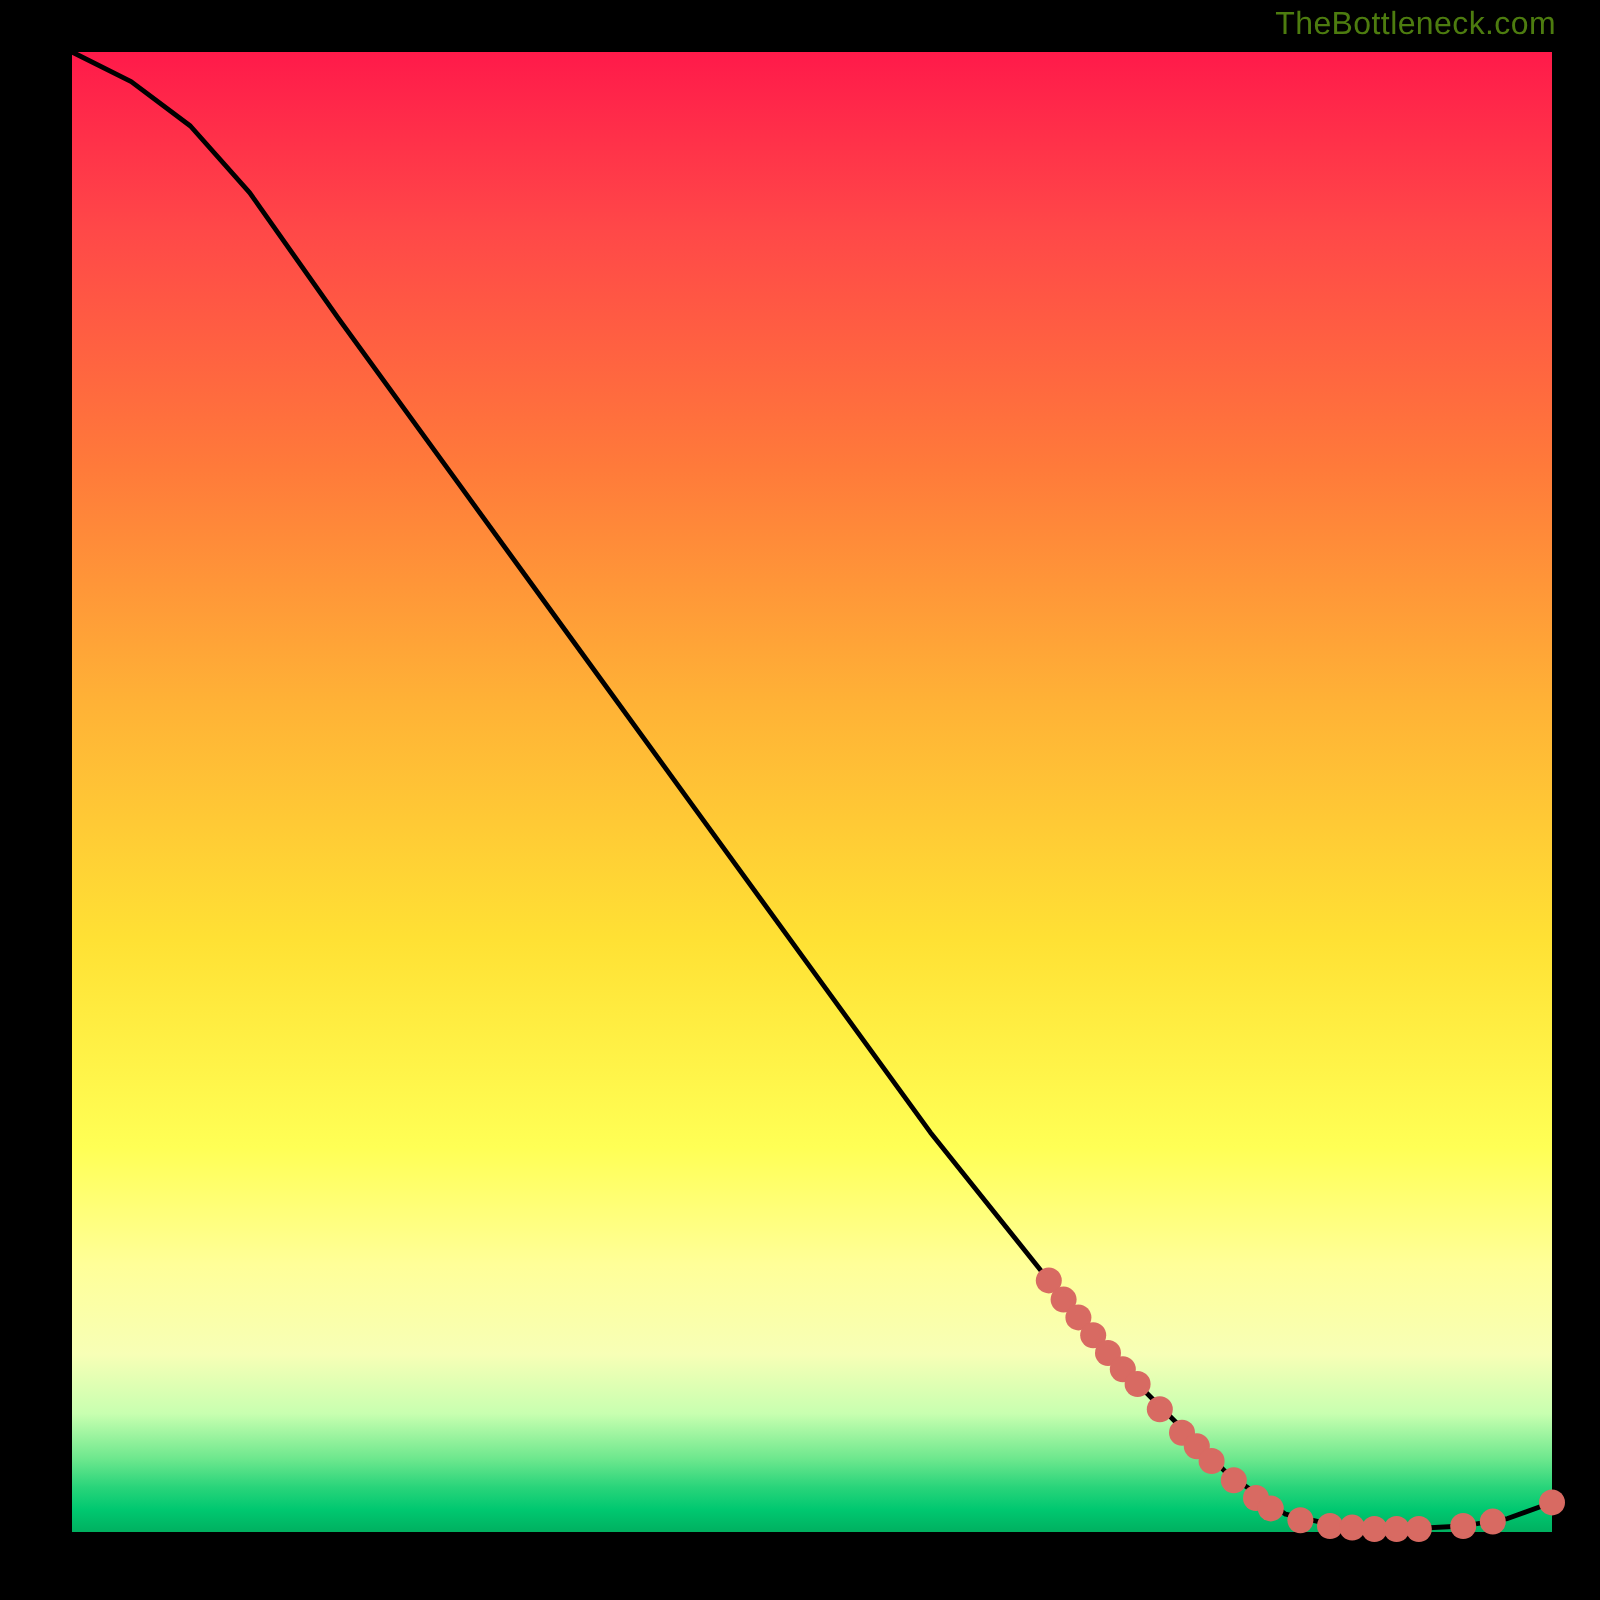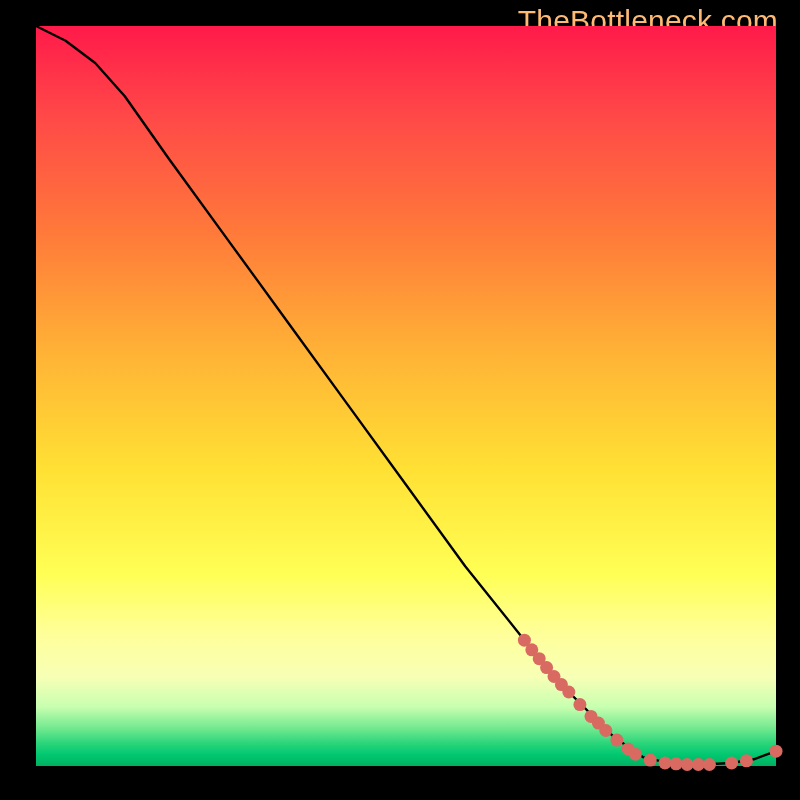--- a/index.html
+++ b/index.html
@@ -35,22 +35,22 @@
       #6fe88e 95%,
       #28d47a 97%,
       #00c870 98.5%,
       #00b060 100%
     );
   }
   #watermark {
     position: absolute;
     top: 4px;
     right: 22px;
-    color: #fdba74;
-    font-size: 30px;
+    color: #4d7c0f;
+    font-size: 16px;
     font-weight: 500;
     letter-spacing: 0.2px;
     user-select: none;
   }
   svg.curve {
     position: absolute;
     left: 0;
     top: 0;
     width: 740px;
     height: 740px;

